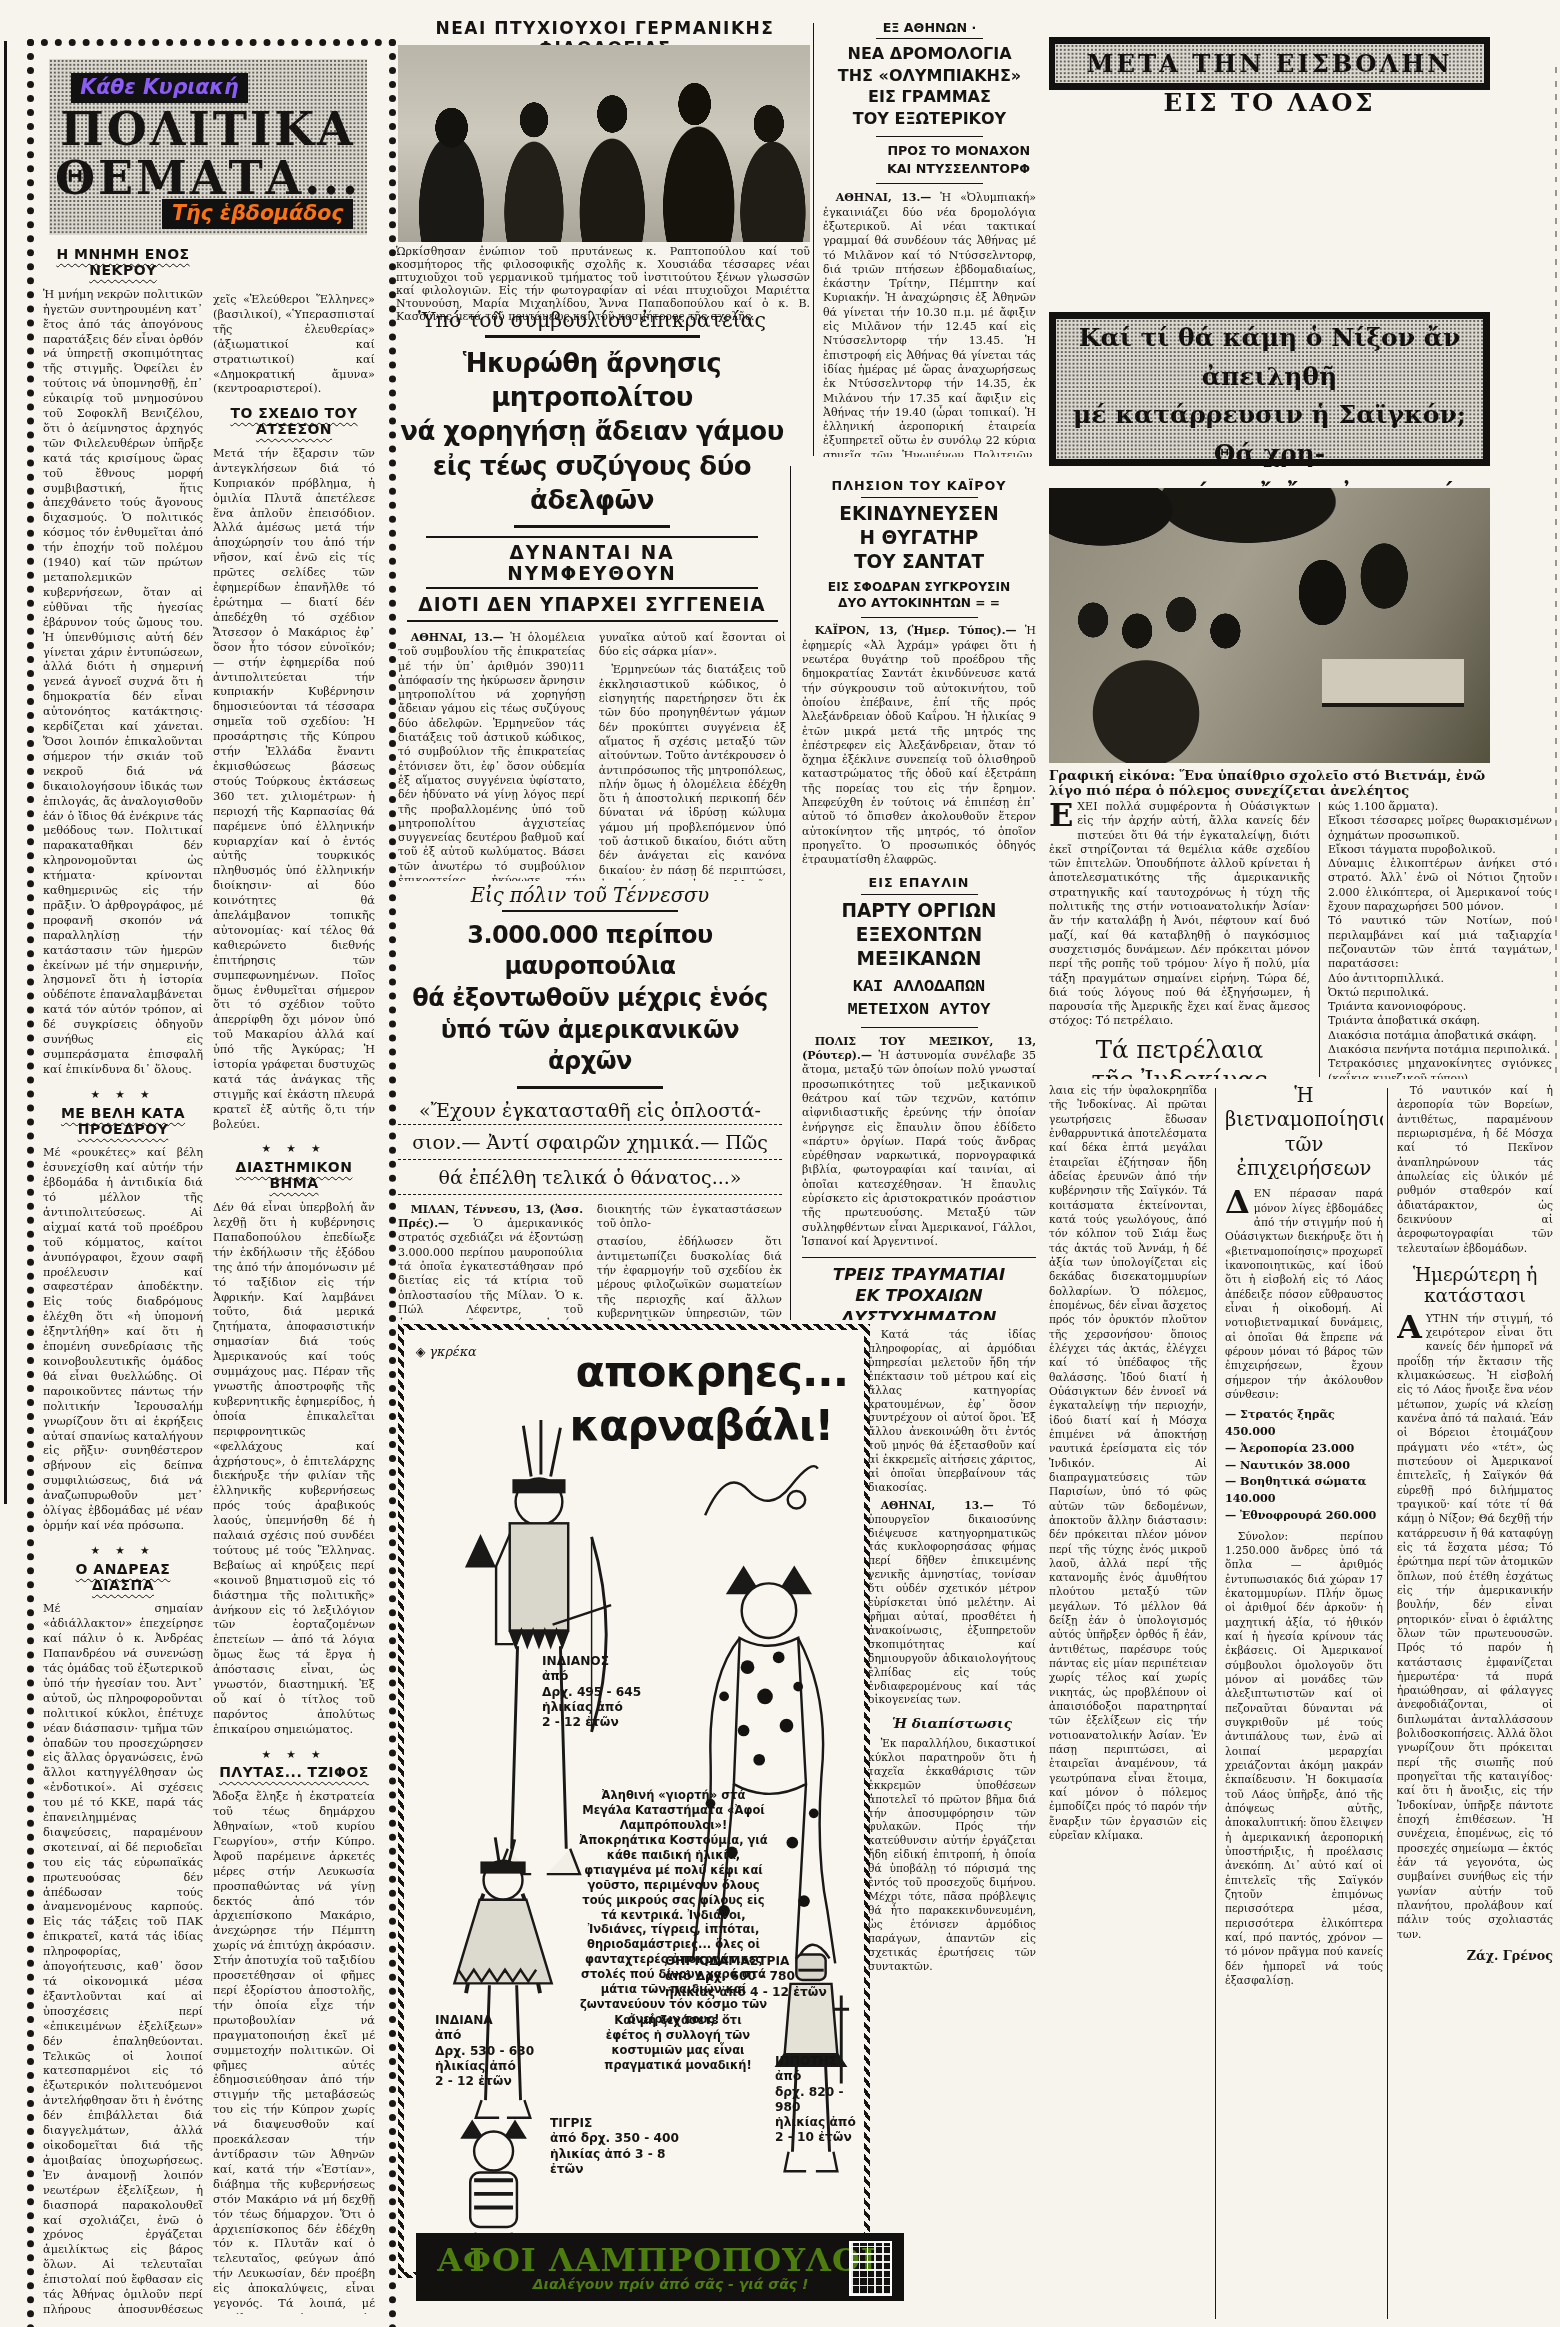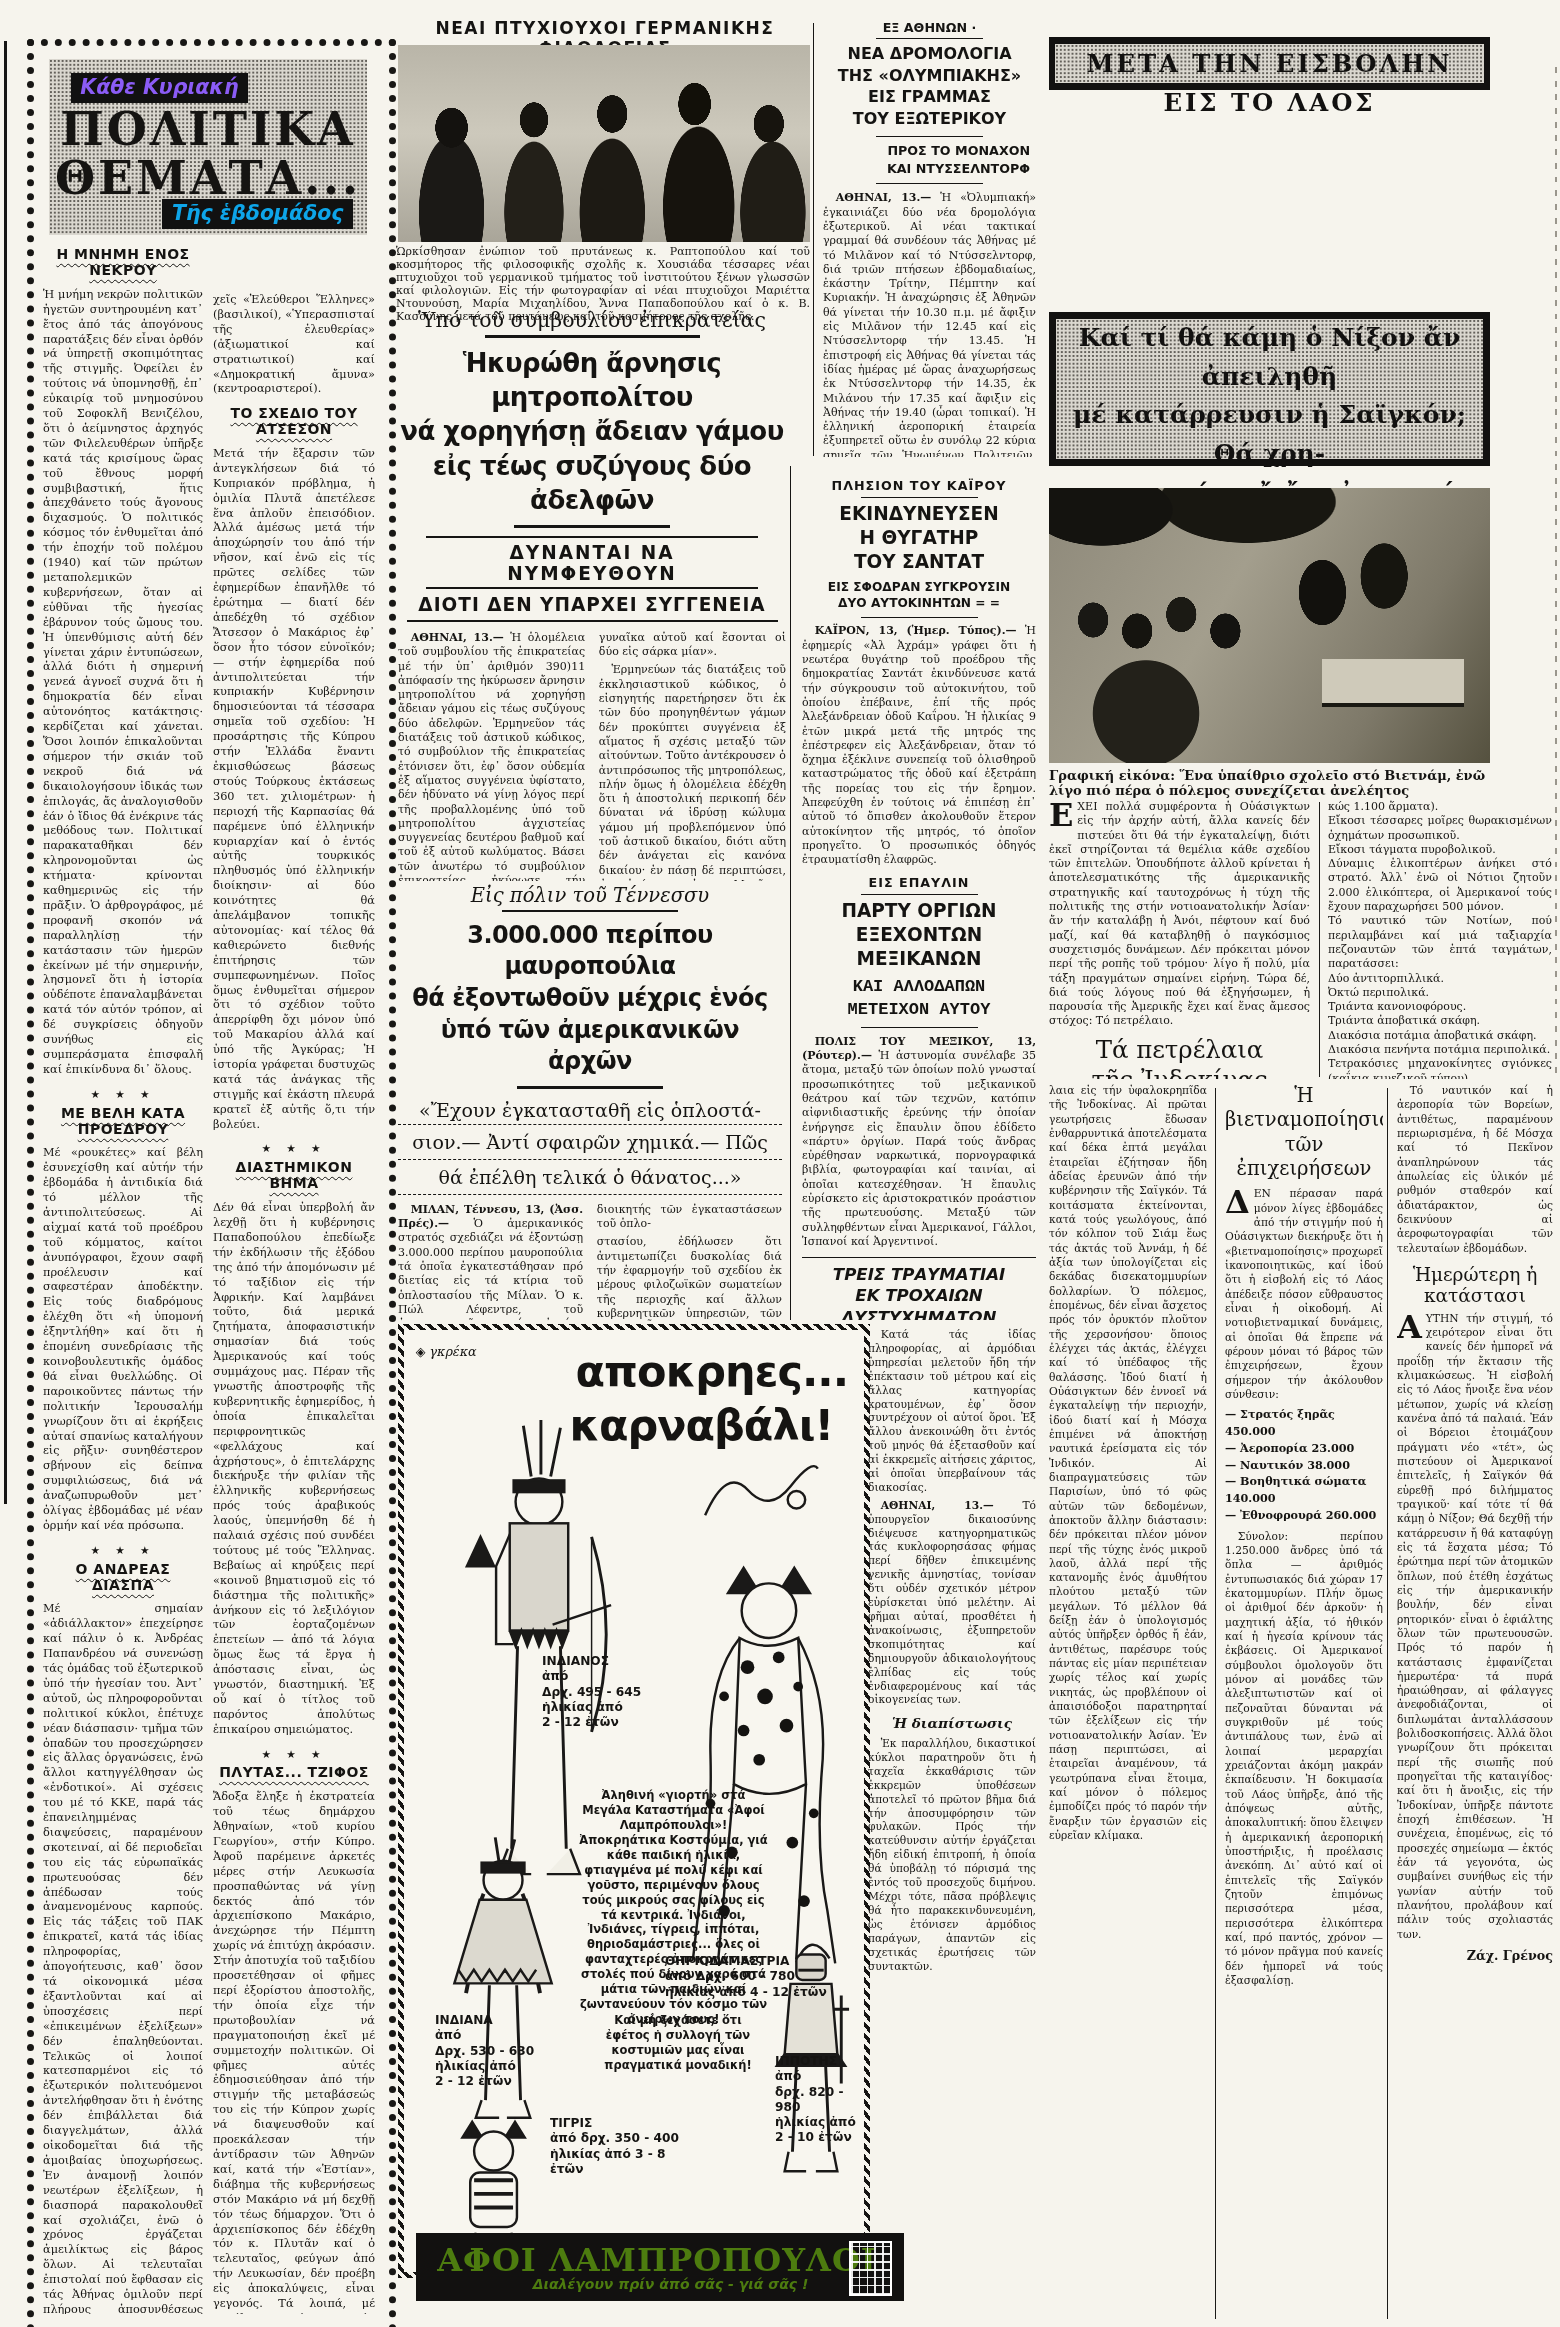--- a/index.html
+++ b/index.html
@@ -32,21 +32,21 @@
 <div id="paper">
 
   <div class="abs rule" style="left:3.9px;top:41px;width:2.9px;height:1463px;"></div>
 
   <div class="abs" style="left:27px;top:39px;width:355px;height:2287px;border-top:7.8px dotted #181715;border-left:7.8px dotted #181715;border-right:7.8px dotted #181715;"></div>
 
   <div class="abs halftone" style="left:49px;top:59px;width:318px;height:176px;">
     <div class="abs" style="left:21.5px;top:13.7px;background:#111;color:#8b5cf6;padding:2px 9.8px 3.9px;font-family:'DejaVu Sans',sans-serif;font-style:italic;font-weight:bold;font-size:20.5px;">Κάθε Κυριακή</div>
     <div class="abs" style="left:0;top:92px;width:100%;text-align:center;font-family:'DejaVu Serif',serif;font-weight:bold;font-size:46px;letter-spacing:2.9px;">ΘΕΜΑΤΑ...</div>
     <div class="abs" style="left:0;top:43px;width:100%;text-align:center;font-family:'DejaVu Serif',serif;font-weight:bold;font-size:46px;letter-spacing:2.9px;">ΠΟΛΙΤΙΚΑ</div>
-    <div class="abs" style="right:13.7px;top:140px;background:#111;color:#0ea5e9;padding:2px 9.8px 3.9px;font-family:'DejaVu Sans',sans-serif;font-style:italic;font-weight:bold;font-size:20.5px;">Τῆς ἑβδομάδος</div>
+    <div class="abs" style="right:13.7px;top:140px;background:#111;color:#f97316;padding:2px 9.8px 3.9px;font-family:'DejaVu Sans',sans-serif;font-style:italic;font-weight:bold;font-size:20.5px;">Τῆς ἑβδομάδος</div>
   </div>
 
   <div class="abs clip" style="left:43px;top:246px;width:160px;height:2068px;">
     <div class="wavyhead" style="font-size:14px;">Η ΜΝΗΜΗ ΕΝΟΣ ΝΕΚΡΟΥ</div>
     <p class="sidebody" style="margin-top:9.8px;">Ἡ μνήμη νεκρῶν πολιτικῶν ἡγετῶν συντηρουμένη κατ᾽ ἔτος ἀπό τάς ἀπογόνους παρατάξεις δέν εἶναι ὀρθόν νά ὑπηρετῇ σκοπιμότητας τῆς στιγμῆς. Ὀφείλει ἐν τούτοις νά ὑπομνησθῇ, ἐπ᾽ εὐκαιρίᾳ τοῦ μνημοσύνου τοῦ Σοφοκλῆ Βενιζέλου, ὅτι ὁ ἀείμνηστος ἀρχηγός τῶν Φιλελευθέρων ὑπῆρξε κατά τάς κρισίμους ὥρας τοῦ ἔθνους μορφή συμβιβαστική, ἥτις ἀπεχθάνετο τούς ἄγονους διχασμούς. Ὁ πολιτικός κόσμος τόν ἐνθυμεῖται ἀπό τήν ἐποχήν τοῦ πολέμου (1940) καί τῶν πρώτων μεταπολεμικῶν κυβερνήσεων, ὅταν αἱ εὐθῦναι τῆς ἡγεσίας ἐβάρυνον τούς ὤμους του. Ἡ ὑπενθύμισις αὐτή δέν γίνεται χάριν ἐντυπώσεων, ἀλλά διότι ἡ σημερινή γενεά ἀγνοεῖ συχνά ὅτι ἡ δημοκρατία δέν εἶναι αὐτονόητος κατάκτησις· κερδίζεται καί χάνεται. Ὅσοι λοιπόν ἐπικαλοῦνται σήμερον τήν σκιάν τοῦ νεκροῦ διά νά δικαιολογήσουν ἰδικάς των ἐπιλογάς, ἄς ἀναλογισθοῦν ἐάν ὁ ἴδιος θά ἐνέκρινε τάς μεθόδους των. Πολιτικαί παρακαταθῆκαι δέν κληρονομοῦνται ὡς κτήματα· κρίνονται καθημερινῶς εἰς τήν πρᾶξιν. Ὁ ἀρθρογράφος, μέ προφανῆ σκοπόν νά παραλληλίσῃ τήν κατάστασιν τῶν ἡμερῶν ἐκείνων μέ τήν σημερινήν, λησμονεῖ ὅτι ἡ ἱστορία οὐδέποτε ἐπαναλαμβάνεται κατά τόν αὐτόν τρόπον, αἱ δέ συγκρίσεις ὁδηγοῦν συνήθως εἰς συμπεράσματα ἐπισφαλῆ καί ἐπικίνδυνα δι᾽ ὅλους.</p>
     <div class="stars">★ ★ ★</div>
     <div class="wavyhead" style="font-size:14px;">ΜΕ ΒΕΛΗ ΚΑΤΑ ΠΡΟΕΔΡΟΥ</div>
     <p class="sidebody" style="margin-top:9.8px;">Μέ «ρουκέτες» καί βέλη ἐσυνεχίσθη καί αὐτήν τήν ἑβδομάδα ἡ ἀντιδικία διά τό μέλλον τῆς ἀντιπολιτεύσεως. Αἱ αἰχμαί κατά τοῦ προέδρου τοῦ κόμματος, καίτοι ἀνυπόγραφοι, ἔχουν σαφῆ προέλευσιν καί σαφεστέραν ἀποδέκτην. Εἰς τούς διαδρόμους ἐλέχθη ὅτι «ἡ ὑπομονή ἐξηντλήθη» καί ὅτι ἡ ἑπομένη συνεδρίασις τῆς κοινοβουλευτικῆς ὁμάδος θά εἶναι θυελλώδης. Οἱ παροικοῦντες πάντως τήν πολιτικήν Ἱερουσαλήμ γνωρίζουν ὅτι αἱ ἐκρήξεις αὐταί σπανίως καταλήγουν εἰς ρῆξιν· συνηθέστερον σβήνουν εἰς δείπνα συμφιλιώσεως, διά νά ἀναζωπυρωθοῦν μετ᾽ ὀλίγας ἑβδομάδας μέ νέαν ὁρμήν καί νέα πρόσωπα.</p>
     <div class="stars">★ ★ ★</div>
     <div class="wavyhead" style="font-size:14px;">Ο ΑΝΔΡΕΑΣ ΔΙΑΣΠΑ</div>

